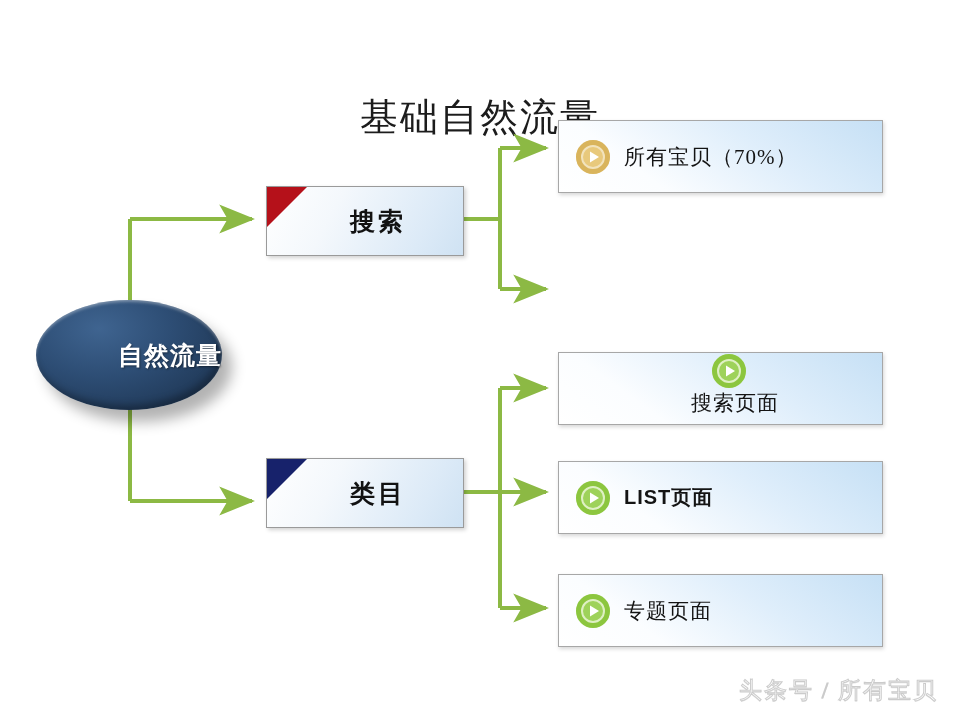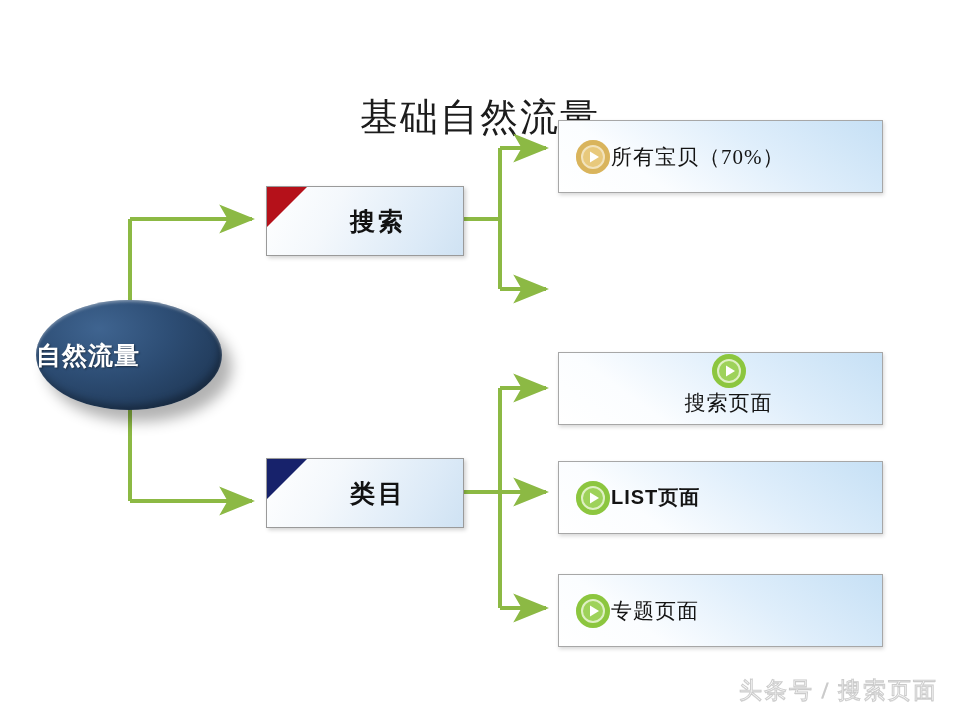--- a/index.html
+++ b/index.html
@@ -40,21 +40,21 @@
     height: 110px;
     border-radius: 50%;
     background:
       radial-gradient(ellipse at 34% 26%, #3f6490 0%, #2d4d74 42%, #223c5c 74%, #1b3049 100%);
     box-shadow:
       10px 12px 14px rgba(0,0,0,0.30),
       inset 0 2px 3px rgba(255,255,255,0.34),
       inset -3px -5px 7px rgba(0,0,0,0.28);
     display: flex;
     align-items: center;
-    justify-content: flex-start;
+    justify-content: flex-end;
   }
   .root-node-label {
     font-family: "Liberation Serif", "DejaVu Serif", serif;
     font-size: 25px;
     font-weight: bold;
     color: #ffffff;
     letter-spacing: 1px;
     text-shadow: 1px 1px 2px rgba(0,0,0,0.45);
     white-space: nowrap;
   }
@@ -110,21 +110,21 @@
     display: flex;
     align-items: center;
     padding-left: 16px;
     box-sizing: border-box;
   }
   .leaf-label {
     font-family: "Liberation Serif", "DejaVu Serif", serif;
     font-size: 21px;
     color: #141414;
     letter-spacing: 1px;
-    margin-left: 0;
+    margin-left: 13px;
     white-space: nowrap;
     text-align: right;
   }
   .leaf-label.sans-lead {
     font-family: "Liberation Sans", "DejaVu Sans", sans-serif;
     font-weight: bold;
     font-size: 20px;
   }
 
   
@@ -258,15 +258,15 @@
       <svg viewBox="0 0 36 36">
         <circle cx="18" cy="18" r="17" fill="#dff0c4"></circle>
         <circle cx="18" cy="18" r="14.5" fill="none" stroke="#8cc63f" stroke-width="5"></circle>
         <circle cx="18" cy="18" r="10" fill="#9ed25a"></circle>
         <path d="M15,12.4 L24,18 L15,23.6 Z" fill="#ffffff"></path>
       </svg>
     </span>
     <span class="leaf-label sans-lead">LIST页面</span>
   </div>
 
-  <div class="watermark">头条号 / 搜索页面</div>
+  <div class="watermark">头条号 / 所有宝贝</div>
 
 </div>
 
 </body></html>

